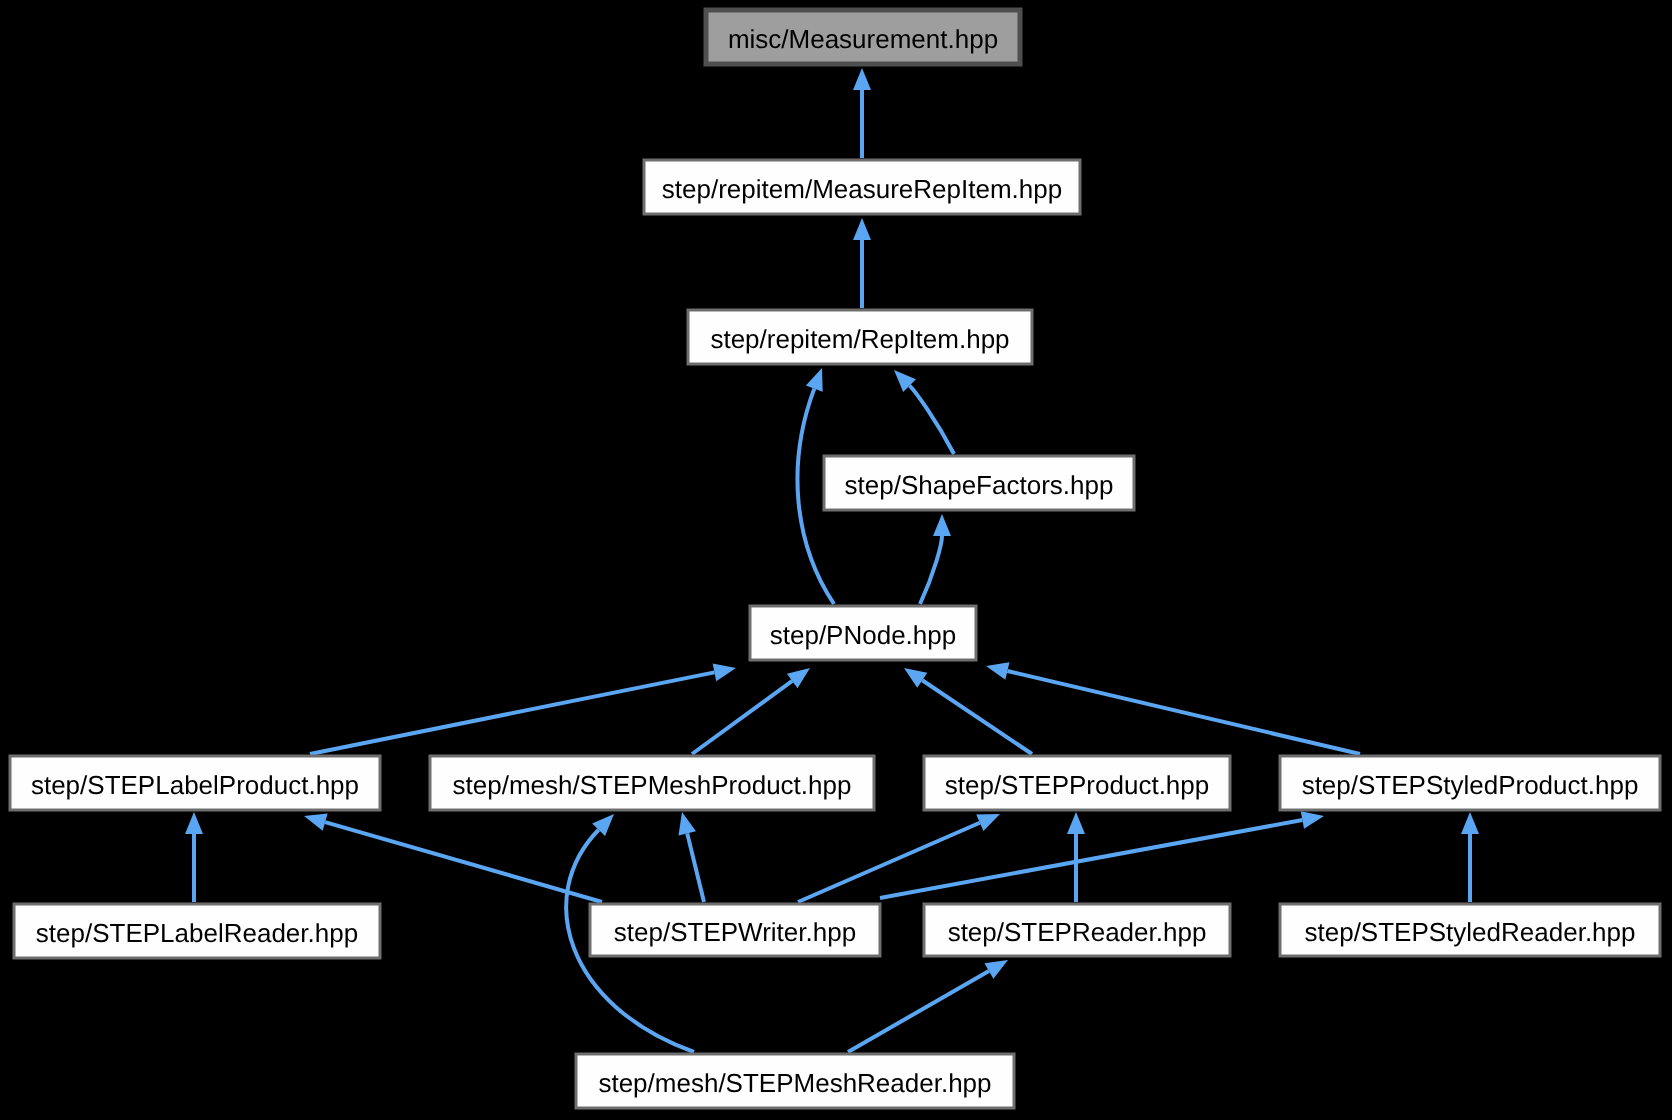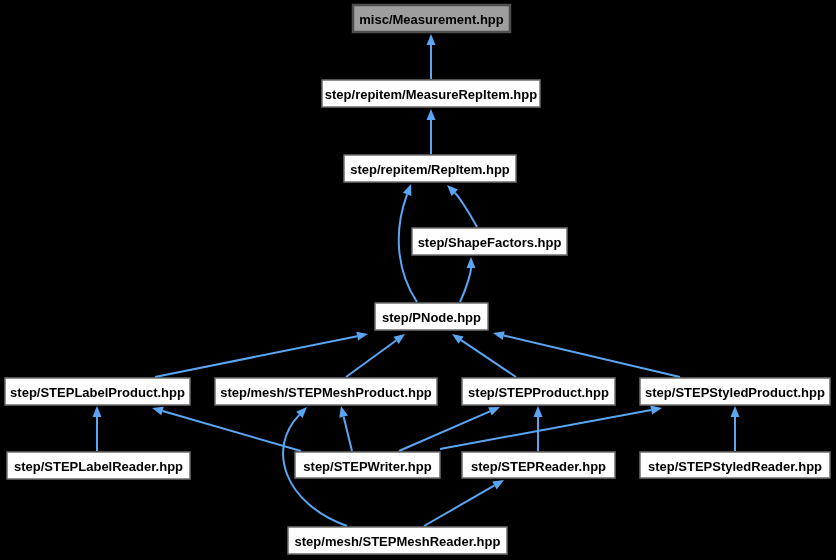--- a/index.html
+++ b/index.html
@@ -7,21 +7,20 @@
     padding: 0;
     background: #000000;
   }
   #stage {
     position: relative;
     width: 836px;
     height: 560px;
     background: #000000;
     overflow: hidden;
     font-family: "Liberation Sans", "DejaVu Sans", sans-serif;
-    font-weight: bold;
   }
   svg text {
     font-family: "Liberation Sans", "DejaVu Sans", sans-serif;
     font-size: 13px;
     fill: #000000;
   }
 </style>
 </head>
 <body>
 

